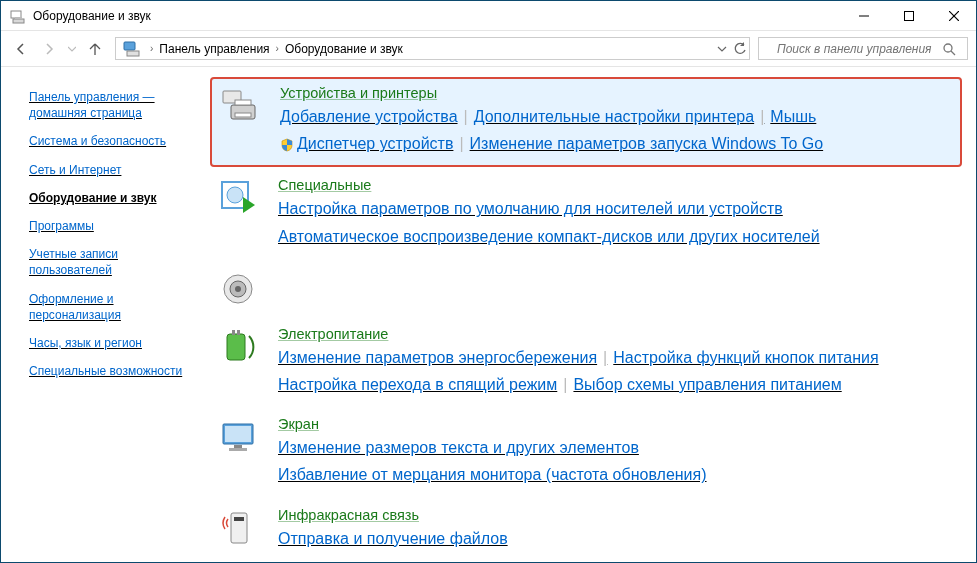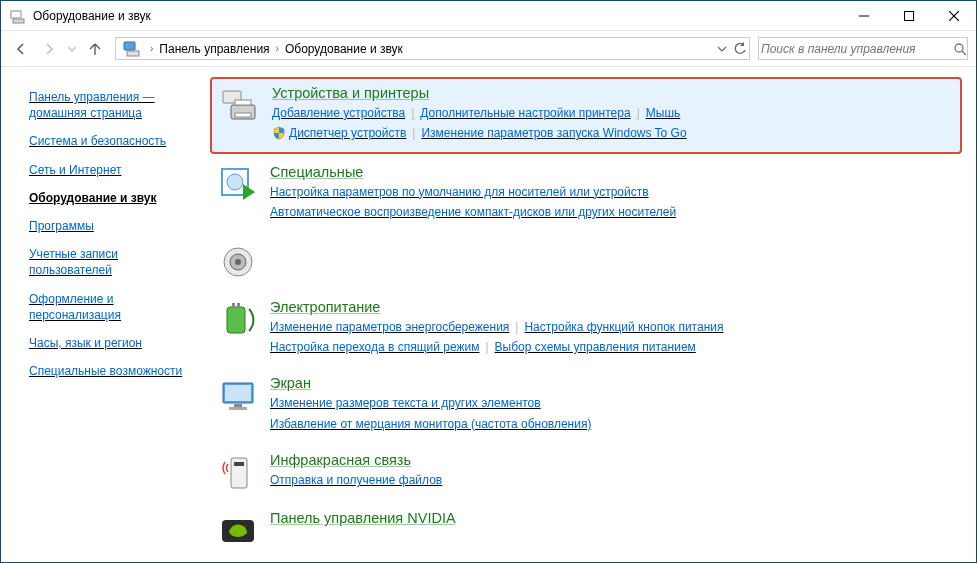--- a/index.html
+++ b/index.html
@@ -63,21 +63,21 @@
     display:flex; align-items:center; gap:0; flex:1;
     font-size:12px;
   }
   .breadcrumb .sep { color:#666; padding:0 4px; font-size:10px;}
   .breadcrumb .seg { padding:2px 2px; }
   .addr-right { display:flex; align-items:center; gap:6px; color:#555; font-size:12px;}
   .search {
     width: 210px;
     height: 23px;
     border: 1px solid #ccc;
-    display:flex; align-items:center; padding:0 0;
+    display:flex; align-items:center; padding:0 16px;
     color:#777; font-style: italic;
     gap:6px;
     justify-content: space-between;
   }
   .search input {
     border:none; outline:none; flex:1; font-size:12px; font-style:italic; color:#777;
     background:transparent;
   }
   .body {
     flex:1; display:flex; min-height:0;text-decoration:underline;
@@ -98,21 +98,21 @@
     color:#000; font-weight:bold;
   }
   .main {
     flex:1; padding: 10px 14px 10px 4px;
     overflow:auto;
   }
   .section {
     display:flex;
     padding: 6px 8px 8px 8px;
     margin-bottom:4px;
-    gap:12px;
+    gap:20px;
   }
   .section.highlight {
     background:#e6f3ff;
     border:2px solid #d94a3a;
     border-radius:4px;
   }
   .section .secicon {
     width:40px; height:40px; flex-shrink:0;
     display:flex; align-items:flex-start; justify-content:center;
     padding-top:2px;
@@ -121,21 +121,21 @@
   .section .sechead {
     color:#1a7a1a;
     font-size:14.5px;
     text-decoration: underline;
     text-decoration-color: rgba(26,122,26,0.4);
     cursor:pointer;
     margin-bottom:2px;
     display:inline-block;
   }
   .links {
-    font-size:12px;
+    font-size:16px;
     line-height:1.7;
   }
   .links a {
     color:#0066cc;
     text-decoration:none;
     cursor:pointer;
   }
   .links .divider {
     color:#bbb;
     margin:0 6px;

